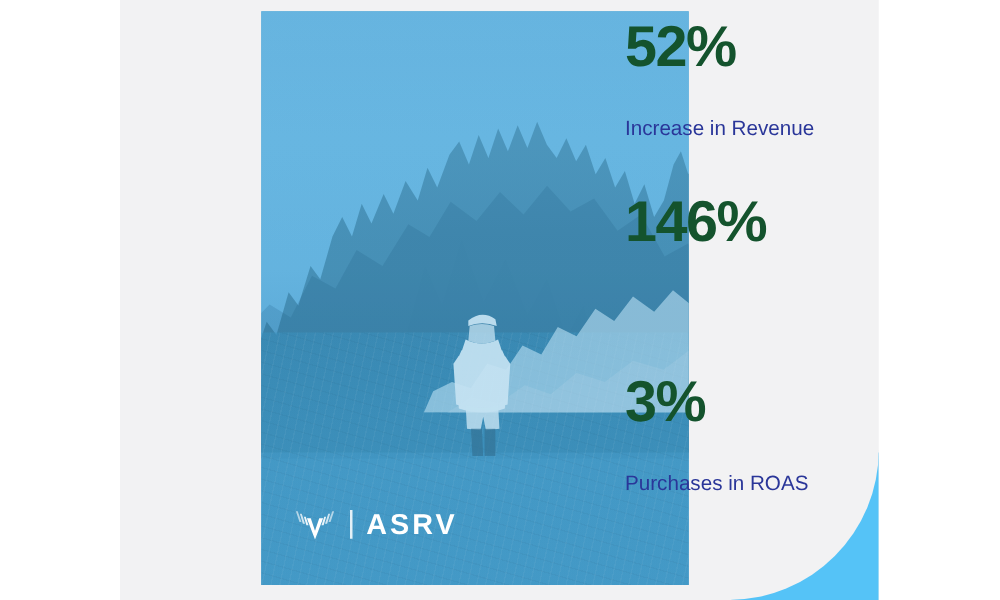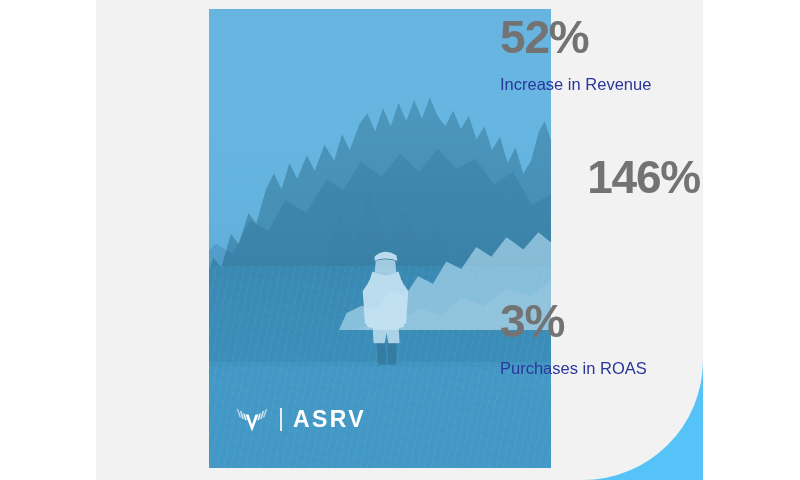--- a/index.html
+++ b/index.html
@@ -174,34 +174,34 @@
   
   #stats {
     position: absolute;
     left: 500px;
     top: 0;
     width: 200px;
     height: 480px;
   }
   .stat { position: absolute; left: 0; width: 200px; }
   .stat-0 { top: 14px; }
-  .stat-1 { top: 154px; text-align: right; }
+  .stat-1 { top: 154px; }
   .stat-2 { top: 298px; }
 
   .stat-value {
-    color: #737373;
+    color: #14532d;
     font-family: "Liberation Sans", sans-serif;
     font-weight: bold;
     font-size: 46px;
     line-height: 1.02;
     letter-spacing: -1.2px;
     white-space: nowrap;
   }
   .stat-label {
-    margin-top: 14px;
+    margin-top: 33px;
     color: #2a3699;
     font-family: "Liberation Sans", sans-serif;
     font-weight: normal;
     font-size: 16.5px;
     line-height: 1.2;
     white-space: nowrap;
   }
 </style>
 </head>
 <body>

